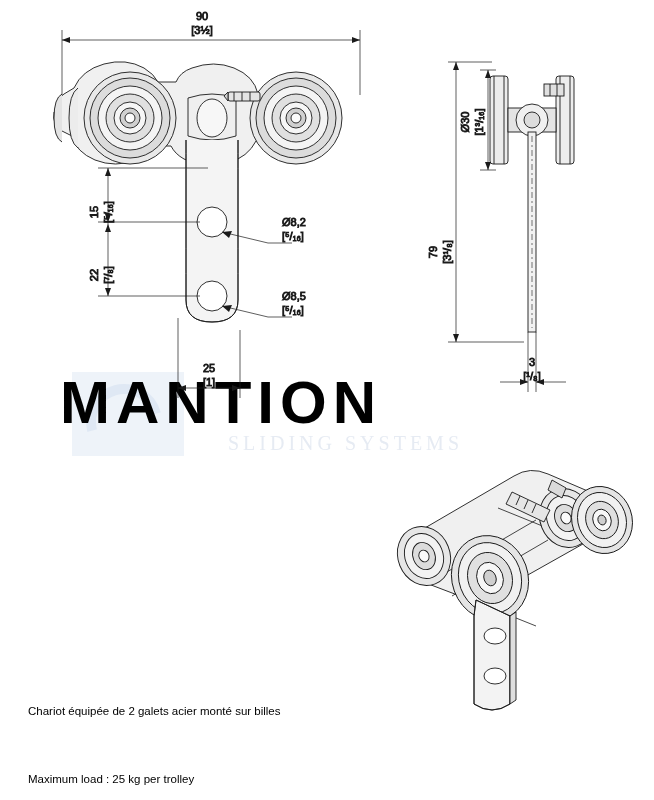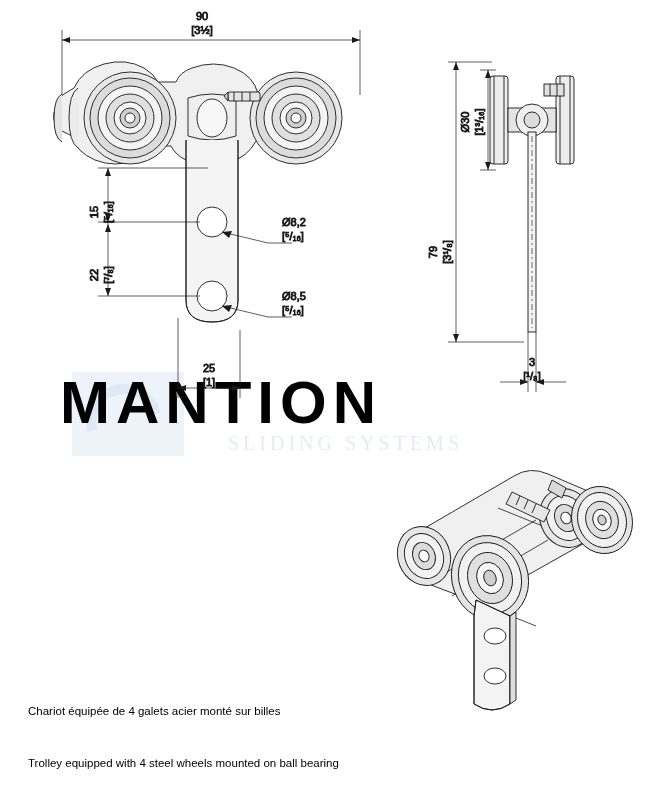--- a/index.html
+++ b/index.html
@@ -288,16 +288,16 @@
         <path d="M476 600 l34 16 l0 88 q-18 12 -36 0 l0 -88 z" fill="#f3f3f3"></path>
         <path d="M476 600 l34 16 l0 88 q-18 12 -36 0 l0 -88 z"></path>
         <ellipse cx="495" cy="636" rx="11" ry="8" fill="#ffffff"></ellipse>
         <ellipse cx="495" cy="676" rx="11" ry="8" fill="#ffffff"></ellipse>
 
         <path d="M510 616 l6 -4 l0 88 l-6 4 z" fill="#dedede"></path>
       </g>
     </g>
   </svg>
 
-  <div class="note-text" style="left:28px; top:703px;">Chariot équipée de 4 galets acier monté sur billes</div>
-  <div class="note-text" style="left:28px; top:755px;">Trolley equipped with 4 steel wheels mounted on ball bearing</div>
+  <div class="note-text" style="left:28px; top:703px;">Chariot équipée de 2 galets acier monté sur billes</div>
+  <div class="note-text" style="left:28px; top:771px;">Maximum load : 25 kg per trolley</div>
 
 </div>
 
 </body></html>

